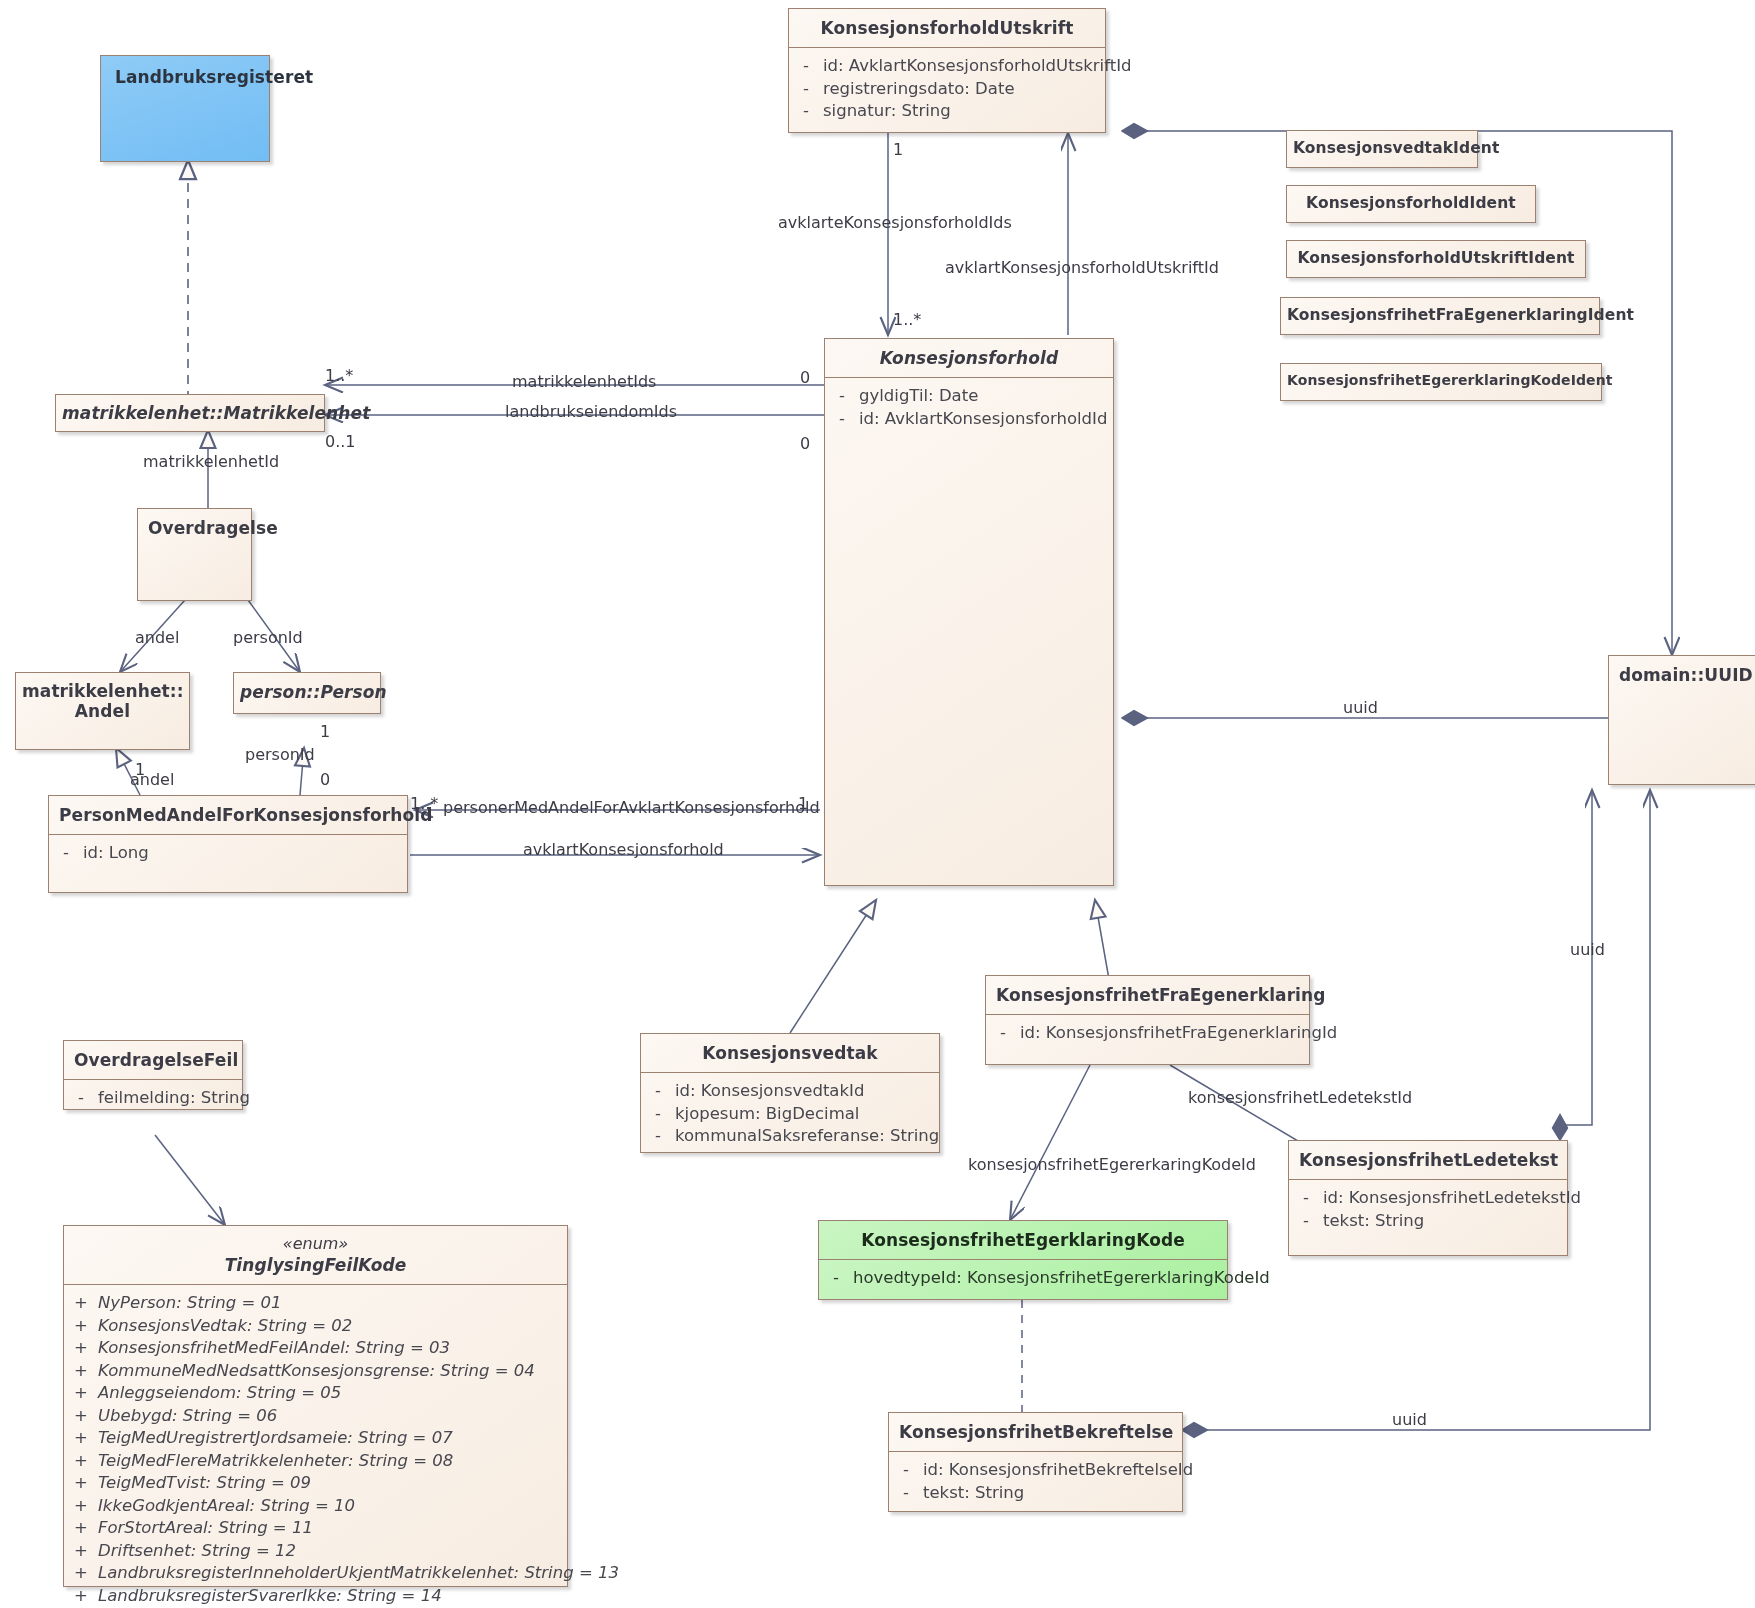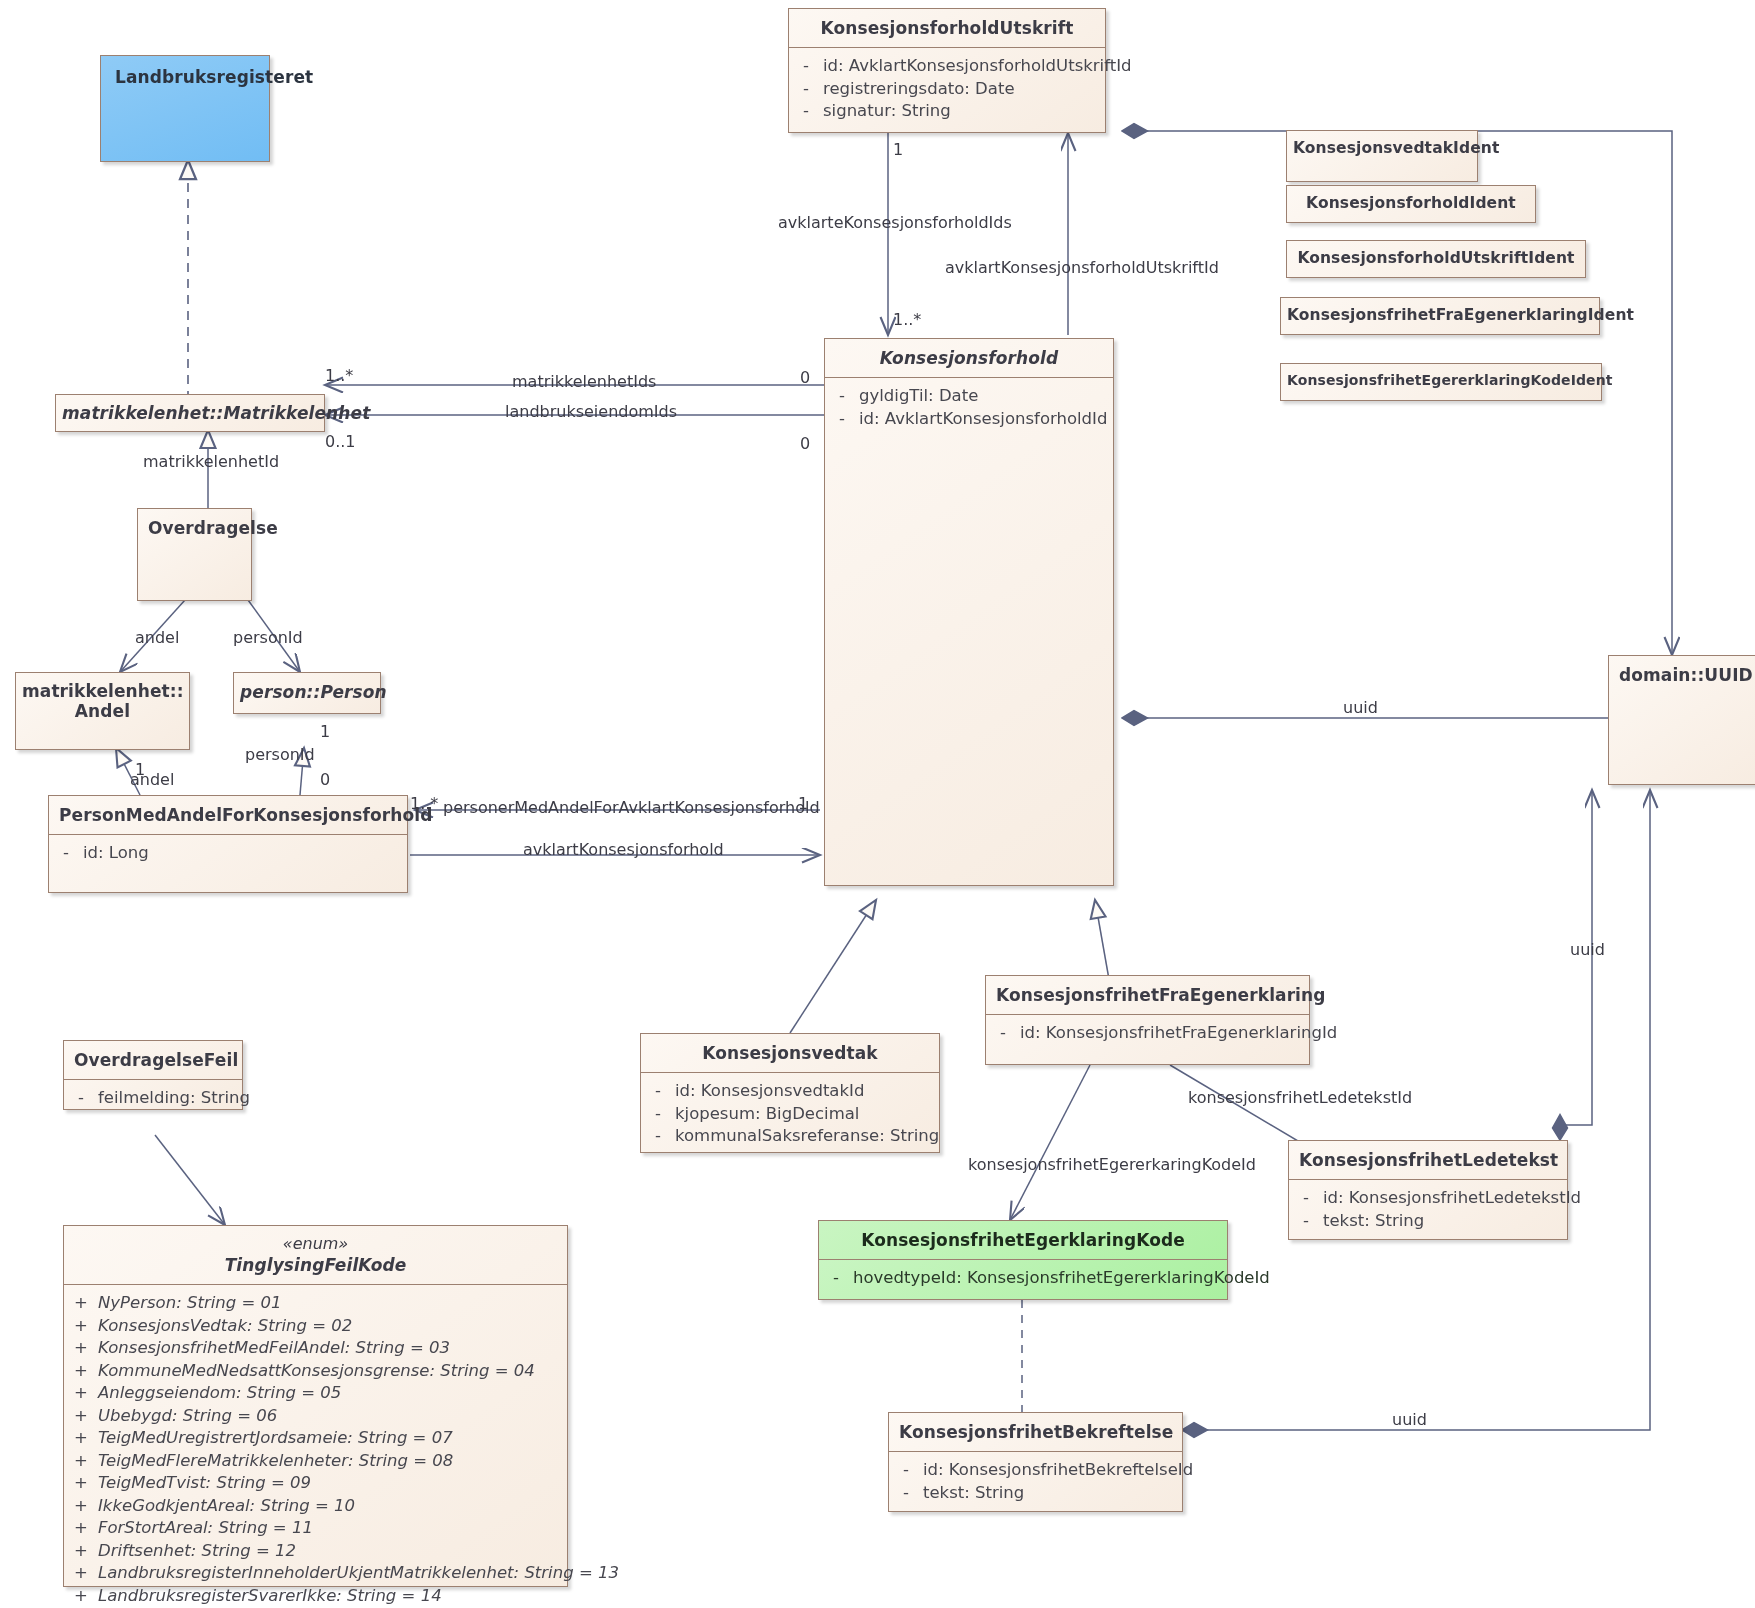--- a/index.html
+++ b/index.html
@@ -110,21 +110,21 @@
         <span class="vis">-</span>
         <span class="txt">registreringsdato: Date</span>
       </div>
       <div class="attr">
         <span class="vis">-</span>
         <span class="txt">signatur: String</span>
       </div>
     </div>
   </div>
 
-  <div class="node simple" style="left:1286px;top:130px;width:192px;height:52px;">
+  <div class="node simple" style="left:1286px;top:130px;width:192px;height:38px;">
     <div class="title" style="padding:8px 6px;font-size:15.5px;">KonsesjonsvedtakIdent</div>
   </div>
   <div class="node simple" style="left:1286px;top:185px;width:250px;height:38px;">
     <div class="title" style="padding:8px 6px;font-size:15.5px;">KonsesjonsforholdIdent</div>
   </div>
   <div class="node simple" style="left:1286px;top:240px;width:300px;height:38px;">
     <div class="title" style="padding:8px 6px;font-size:15.5px;">KonsesjonsforholdUtskriftIdent</div>
   </div>
   <div class="node simple" style="left:1280px;top:297px;width:320px;height:38px;">
     <div class="title" style="padding:8px 6px;font-size:15.5px;">KonsesjonsfrihetFraEgenerklaringIdent</div>
@@ -280,21 +280,21 @@
     <div class="title">KonsesjonsfrihetFraEgenerklaring</div>
     <div class="sep"></div>
     <div class="attrs">
       <div class="attr">
           <span class="vis">-</span>
           <span class="txt">id: KonsesjonsfrihetFraEgenerklaringId</span>
         </div>
     </div>
   </div>
 
-  <div class="node" style="left:1288px;top:1140px;width:280px;height:100px;">
+  <div class="node" style="left:1288px;top:1140px;width:280px;height:116px;">
     <div class="title">KonsesjonsfrihetLedetekst</div>
     <div class="sep"></div>
     <div class="attrs">
       <div class="attr">
           <span class="vis">-</span>
           <span class="txt">id: KonsesjonsfrihetLedetekstId</span>
         </div>
       <div class="attr">
           <span class="vis">-</span>
           <span class="txt">tekst: String</span>

